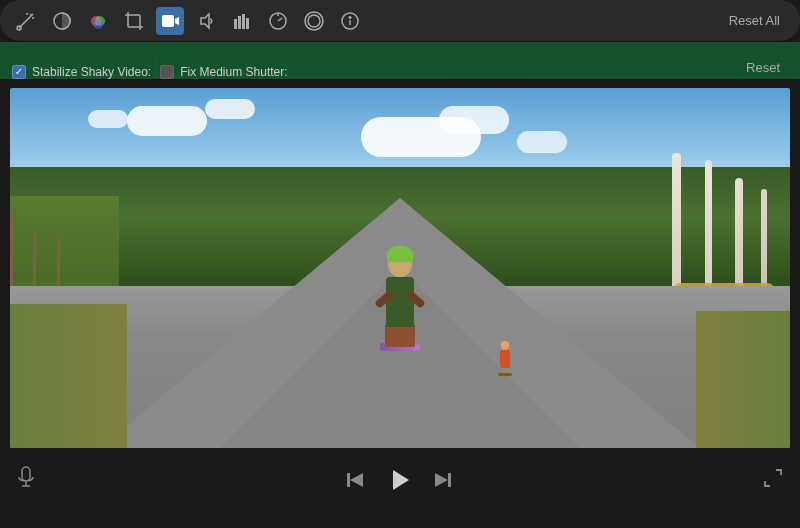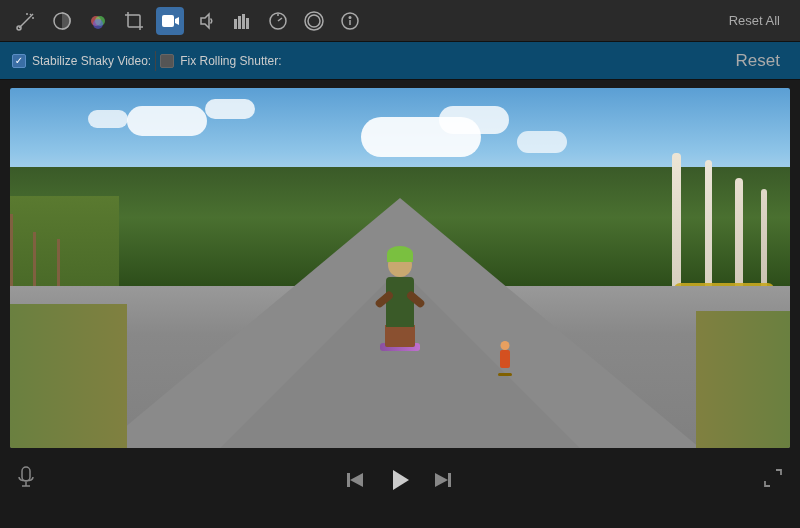--- a/index.html
+++ b/index.html
@@ -15,20 +15,21 @@
 
     
     .top-toolbar {
       display: flex;
       align-items: center;
       background: #2a2a2a;
       border-bottom: 1px solid #111;
       height: 42px;
       padding: 0 12px;
       gap: 10px;
+      border-radius: 20px;
     }
 
     .toolbar-icons {
       display: flex;
       align-items: center;
       gap: 8px;
       flex: 1;
     }
 
     .toolbar-icon {
@@ -58,22 +59,22 @@
       font-size: 13px;
       cursor: pointer;
       background: none;
       border: none;
       padding: 4px 8px;
     }
 
     
     .controls-bar {
       display: flex;
-      align-items: center;
-      background: #0c4a6e;
+      align-items: flex-end;
+      background: #14532d;
       border-bottom: 1px solid #111;
       height: 38px;
       padding: 0 12px;
     }
 
     .checkbox-group {
       display: flex;
       align-items: center;
       gap: 6px;
     }
@@ -177,21 +178,21 @@
       flex: 1;
     }
 
     .dropdown-arrow {
       color: #aaa;
       font-size: 9px;
     }
 
     .reset-btn {
       color: #aaa;
-      font-size: 17px;
+      font-size: 13px;
       cursor: pointer;
       background: none;
       border: none;
       padding: 4px 8px;
       margin-left: auto;
     }
 
     
     .video-area {
       position: relative;
@@ -522,21 +523,21 @@
   <div class="checkbox-group">
     <div class="checkbox-custom"></div>
     <span class="checkbox-label">Stabilize Shaky Video:</span>
   </div>
 
 
   <div class="divider-v"></div>
 
   <div class="checkbox-group">
     <div class="checkbox-unchecked"></div>
-    <span class="checkbox-label">Fix Rolling Shutter:</span>
+    <span class="checkbox-label">Fix Medium Shutter:</span>
   </div>
 
 
   <button class="reset-btn">Reset</button>
 </div>
 
 <div class="video-area">
   <div class="video-placeholder">
     <div class="scene">
 

